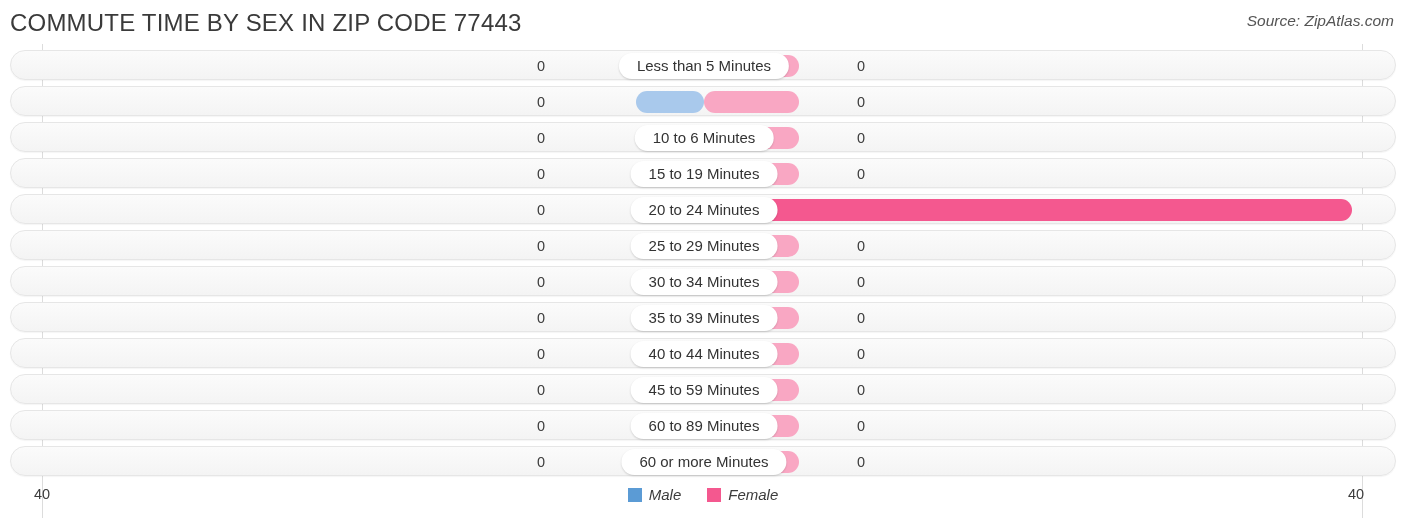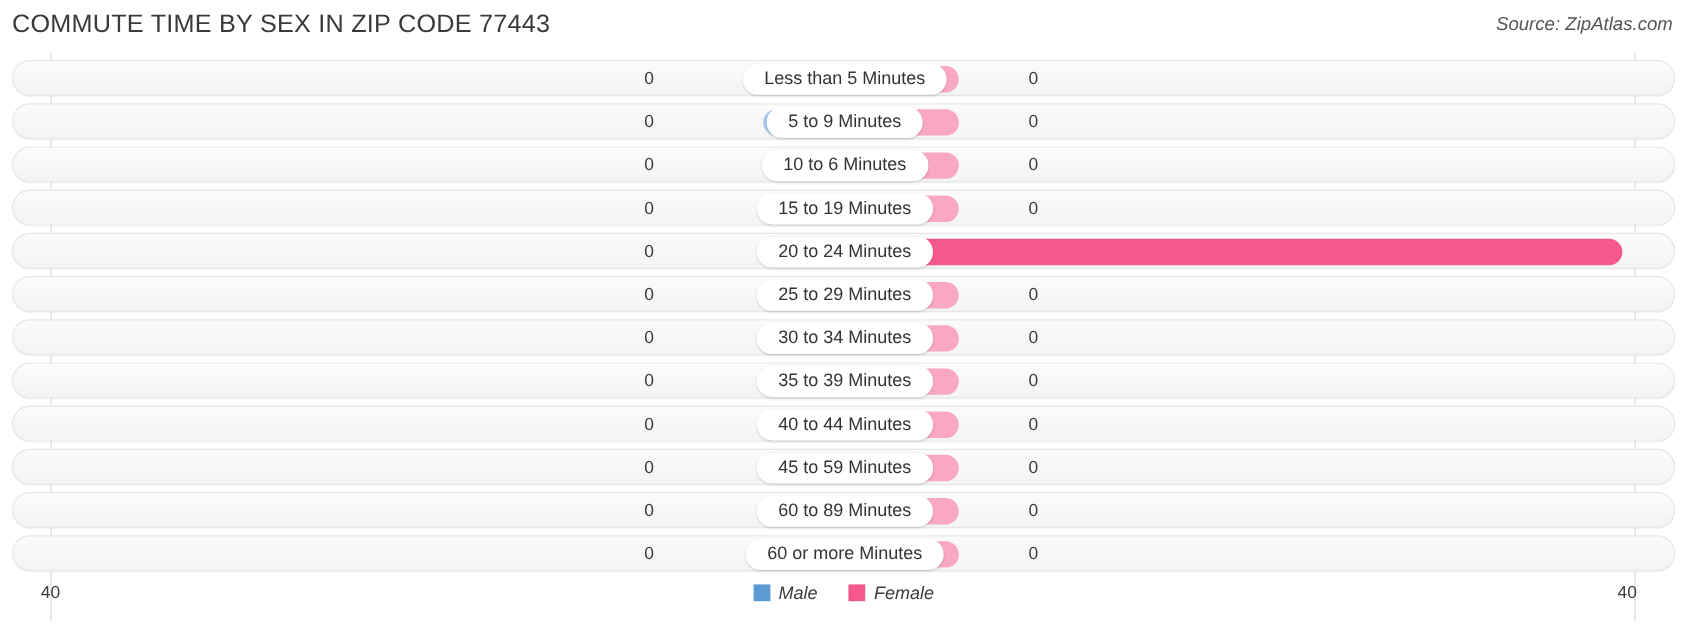--- a/index.html
+++ b/index.html
@@ -20,21 +20,21 @@
   .header {
     position: absolute;
     top: 0; left: 0;
     width: 1406px;
     height: 44px;
   }
   .chart-title {
     position: absolute;
     left: 10px;
     top: 9px;
-    font-size: 21px;
+    font-size: 24px;
     letter-spacing: .2px;
     color: #3a3a3a;
     white-space: nowrap;
   }
   .source {
     position: absolute;
     right: 12px;
     top: 12px;
     font-size: 15.5px;
     font-style: italic;
@@ -200,21 +200,20 @@
         <div class="val female" style="left: 856px;">0</div>
         <div class="pill">Less than 5 Minutes</div>
       </div>
     </div>
     <div class="row" style="top: 42px;">
       <div class="bars" style="left: -10px;">
         <div class="val male">0</div>
         <div class="bar male" style="width: 68px;"></div>
         <div class="bar female" style="width: 95px;"></div>
         <div class="val female" style="left: 856px;">0</div>
-        <div class="pill">5 to 9 Minutes</div>
       </div>
     </div>
     <div class="row" style="top: 78px;">
       <div class="bars" style="left: -10px;">
         <div class="val male">0</div>
         <div class="bar male" style="width: 68px;"></div>
         <div class="bar female" style="width: 95px;"></div>
         <div class="val female" style="left: 856px;">0</div>
         <div class="pill">10 to 6 Minutes</div>
       </div>

